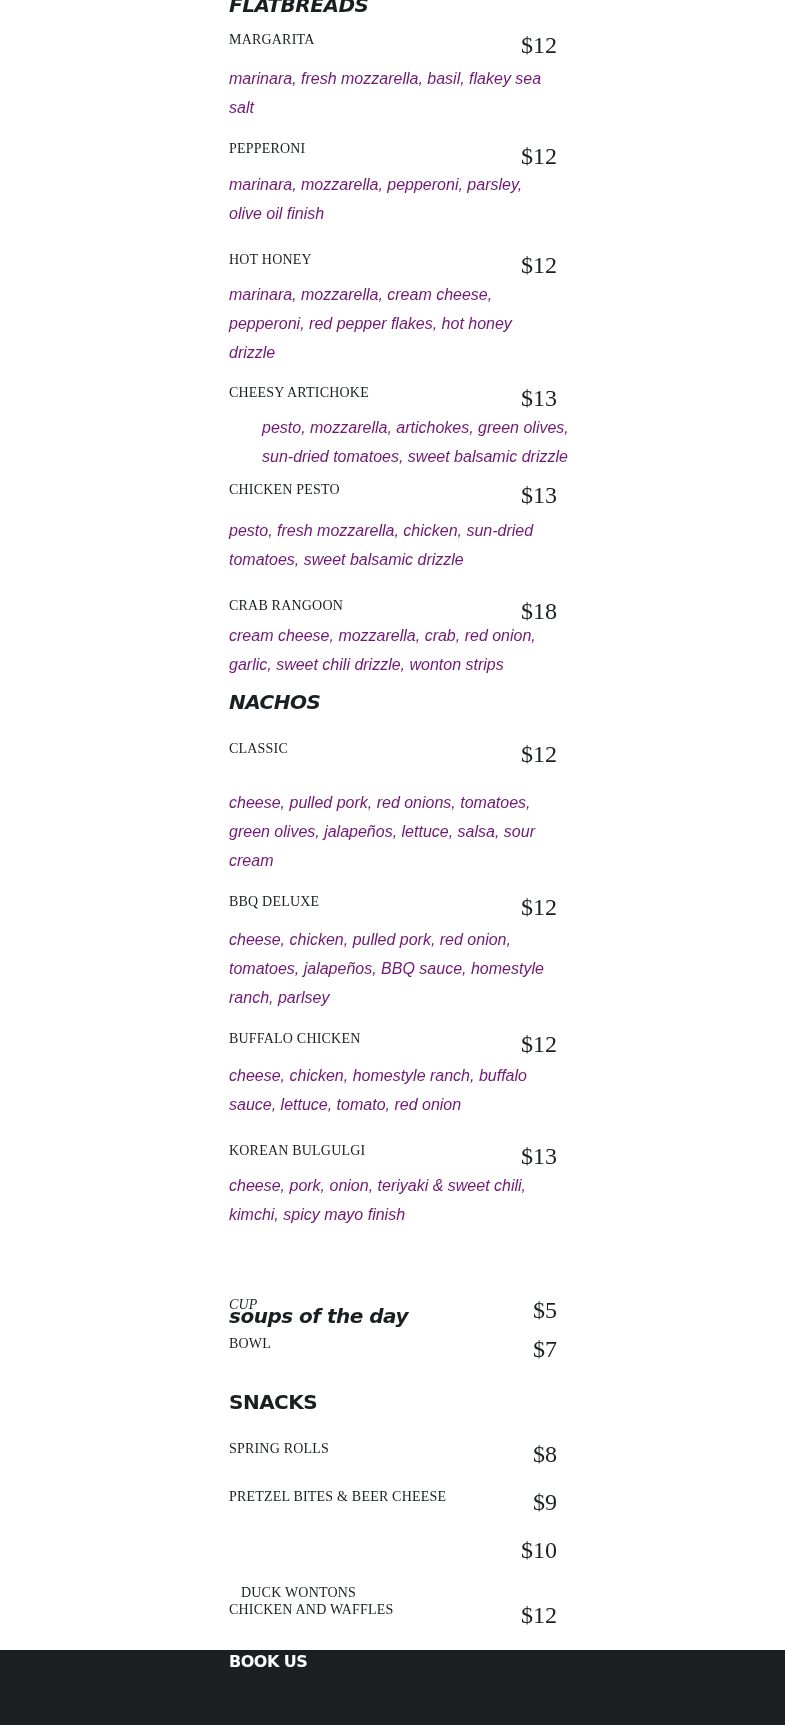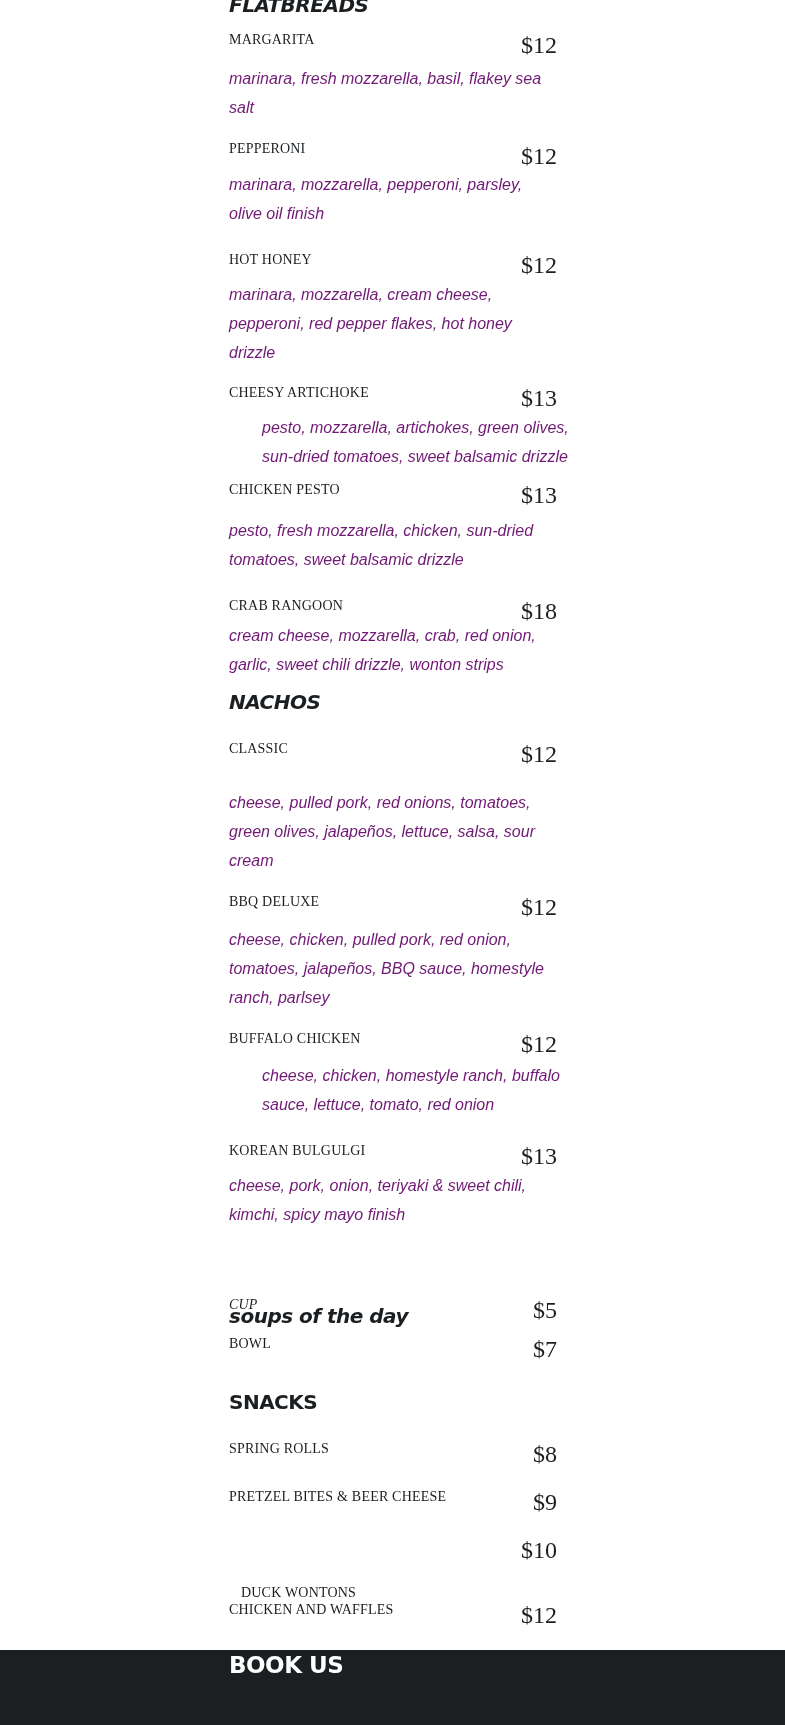--- a/index.html
+++ b/index.html
@@ -45,21 +45,21 @@
       color: #701a75;
     }
     .footer {
       left: 0; top: 1650px; width: 785px; height: 75px;
       background: #1b1f22;
     }
     .footer-title {
       left: 229px; top: 1652px;
       font-family: "DejaVu Sans", sans-serif;
       font-weight: bold;
-      font-size: 23px;
+      font-size: 16px;
       color: #ffffff;
       letter-spacing: -0.5px;
       margin: 0;
     }
   </style>
 </head>
 <body>
 
 <h2 class="abs section-title italic" style="top:-7px;">FLATBREADS</h2>
 
@@ -109,21 +109,21 @@
 
 <div>
   <div class="abs item-name" style="top:894px;">BBQ DELUXE</div>
   <div class="abs item-price" style="top:894px;">$12</div>
   <div class="abs item-desc" style="top:925px;">cheese, chicken, pulled pork, red onion, tomatoes, jalapeños, BBQ sauce, homestyle ranch, parlsey</div>
 </div>
 
 <div>
   <div class="abs item-name" style="top:1031px;">BUFFALO CHICKEN</div>
   <div class="abs item-price" style="top:1031px;">$12</div>
-  <div class="abs item-desc" style="top:1061px;margin-left:33px;">cheese, chicken, homestyle ranch, buffalo sauce, lettuce, tomato, red onion</div>
+  <div class="abs item-desc" style="top:1061px;">cheese, chicken, homestyle ranch, buffalo sauce, lettuce, tomato, red onion</div>
 </div>
 
 <div>
   <div class="abs item-name" style="top:1143px;">KOREAN BULGULGI</div>
   <div class="abs item-price" style="top:1143px;">$13</div>
   <div class="abs item-desc" style="top:1171px;">cheese, pork, onion, teriyaki &amp; sweet chili, kimchi, spicy mayo finish</div>
 </div>
 
 <h2 class="abs section-title italic" style="top:1304px;">soups of the day</h2>
 

